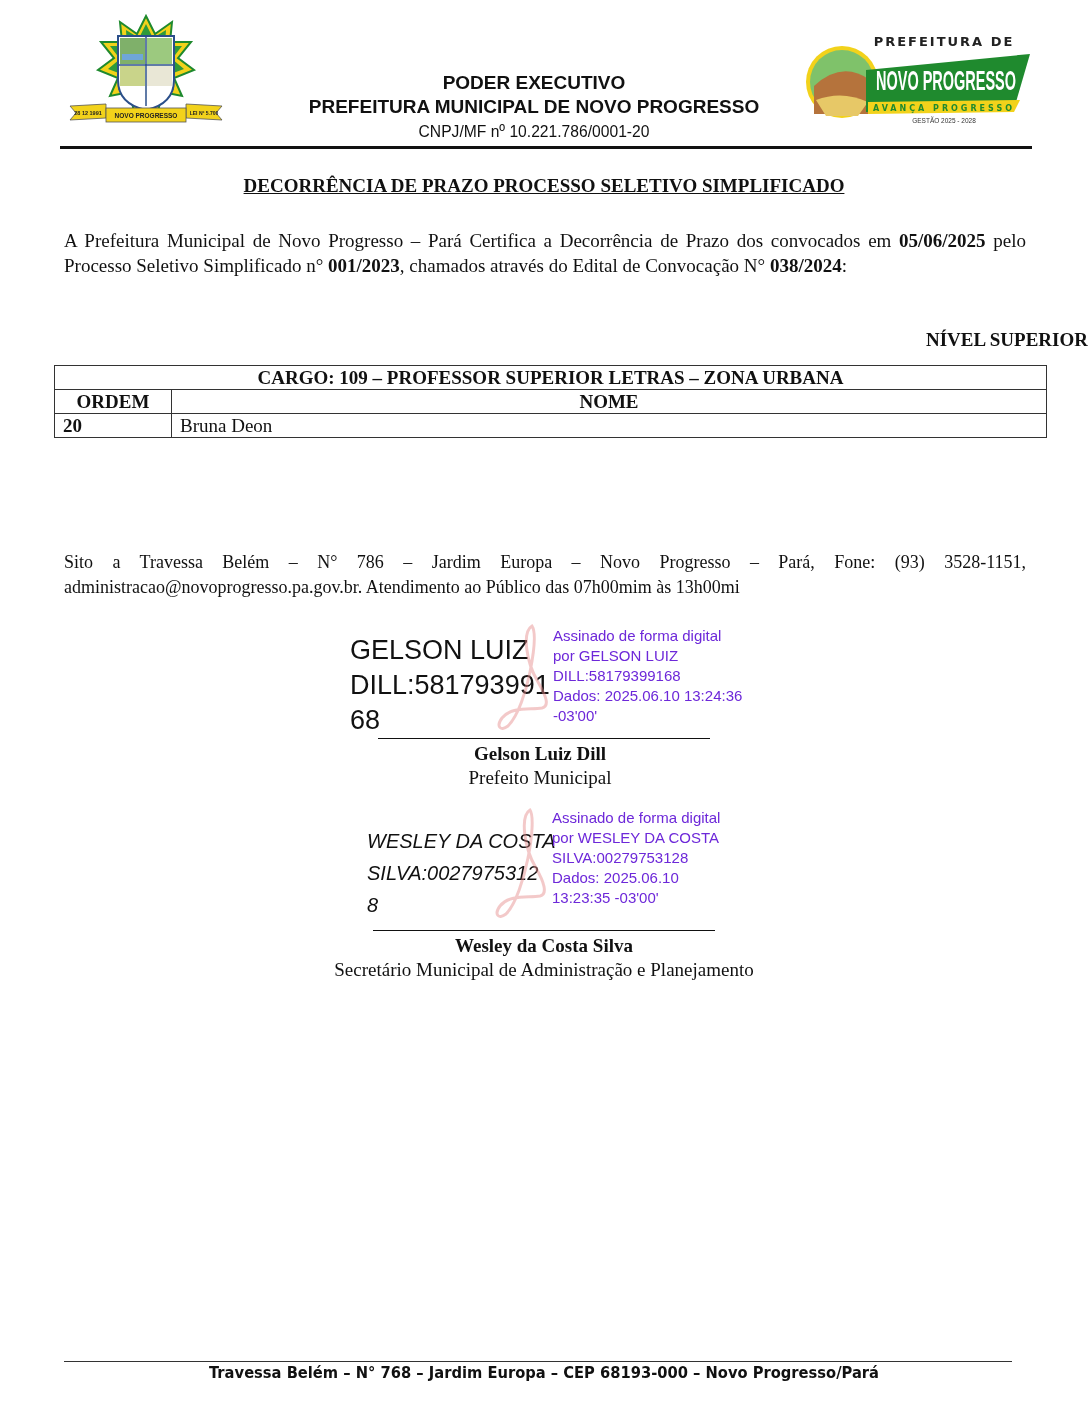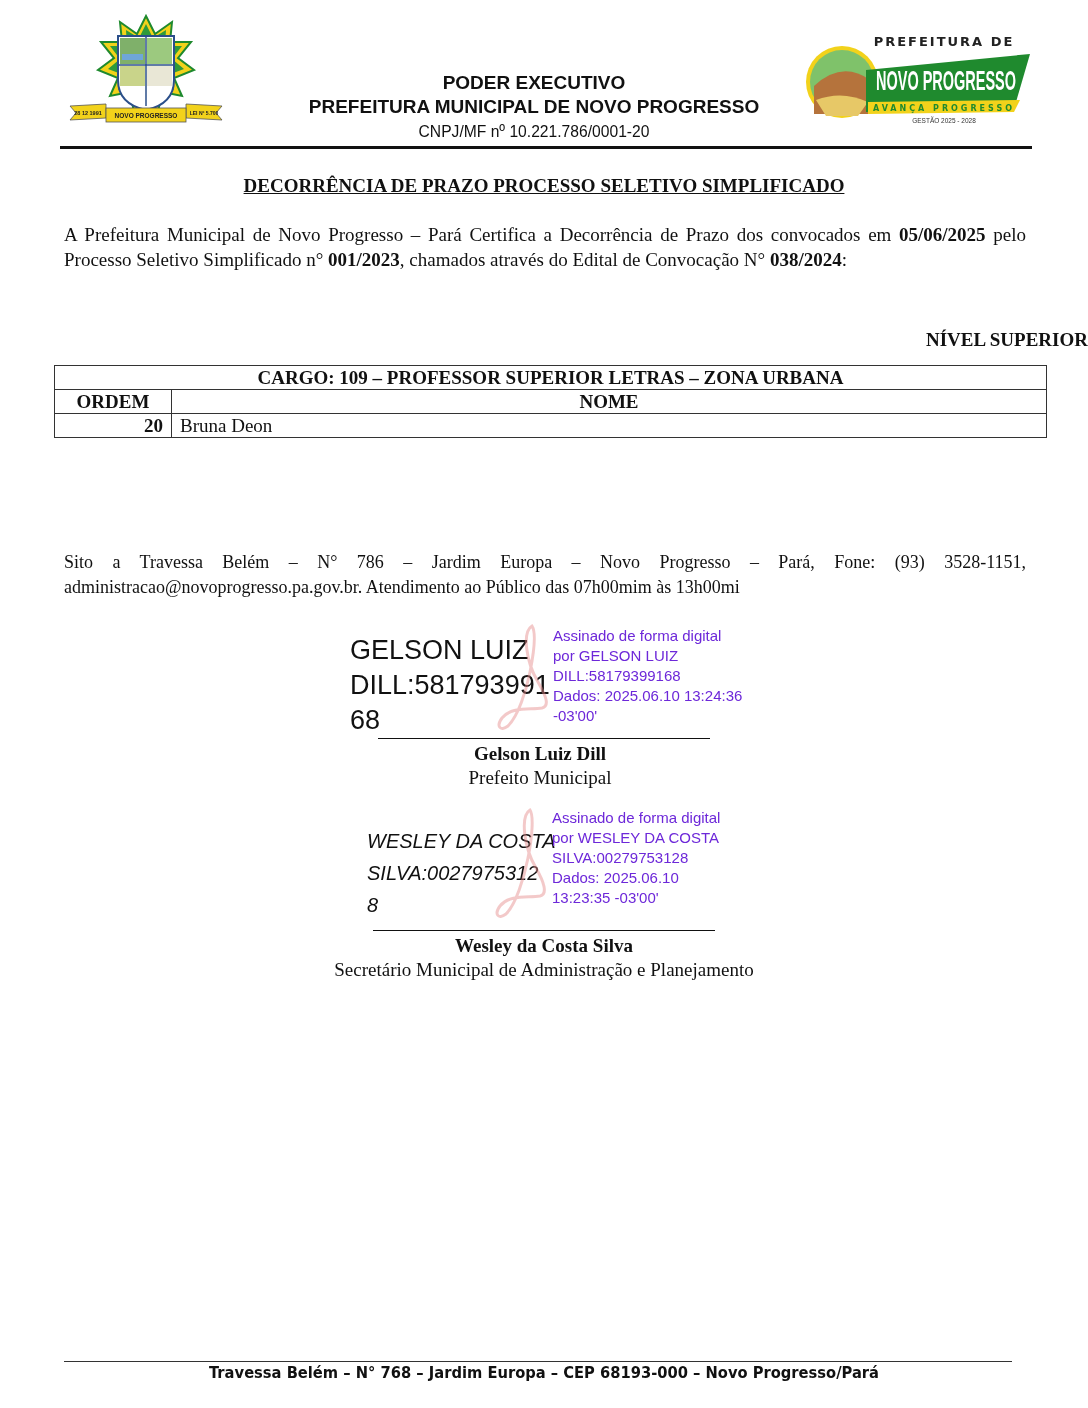--- a/index.html
+++ b/index.html
@@ -10,27 +10,27 @@
   #crest { left:66px; top:14px; width:160px; height:114px; }
   #logo-right { left:806px; top:30px; width:232px; height:100px; }
   .hdr-title { left:0; width:1088px; text-align:center; font-family:"Liberation Sans", sans-serif; font-weight:bold; font-size:19px; color:#111; }
   #hdr1 { top:72px; left:-10px; }
   #hdr2 { top:96px; left:-10px; }
   #hdr3 { top:122px; left:-10px; font-weight:normal; font-size:17px; transform:scaleX(0.92); }
   #hdr-rule { left:60px; top:146px; width:972px; height:3px; background:#111; }
 
   
   #doc-title { left:0; width:1088px; top:175px; text-align:center; font-weight:bold; font-size:19px; text-decoration:underline; }
-  #intro { left:64px; top:222px; width:962px; font-size:19px; line-height:25px; text-align:justify; text-align-last:left; }
+  #intro { left:64px; top:228px; width:962px; font-size:19px; line-height:25px; text-align:justify; text-align-last:left; }
   #level { left:0; width:1088px; top:329px; text-align:right; font-weight:bold; font-size:19px; }
 
   #tbl { left:54px; top:365px; width:993px; border-collapse:collapse; font-size:19px; }
   #tbl td, #tbl th { border:1px solid #333; padding:0 8px; height:23px; line-height:22px; }
   #tbl th { font-weight:bold; text-align:center; }
-  #tbl td.ord { text-align:right; font-weight:bold; width:100px; }
+  #tbl td.ord { text-align:left; font-weight:bold; width:100px; }
 
   #contact { left:64px; top:550px; width:962px; font-size:18px; line-height:25px; text-align:justify; text-align-last:left; }
 
   
   .sig-big { font-family:"Liberation Sans", sans-serif; font-size:27px; line-height:35px; color:#111;margin-top:9px; }
   .sig-small { font-family:"Liberation Sans", sans-serif; font-size:15px; line-height:20px; color:#6d28d9; }
   .sig-mark { opacity:0.45; }
   .sig-rule { height:1px; background:#111; }
   .sig-name { left:0; width:1088px; text-align:center; font-weight:bold; font-size:19px; }
   .sig-role { left:0; width:1088px; text-align:center; font-size:19px; }

